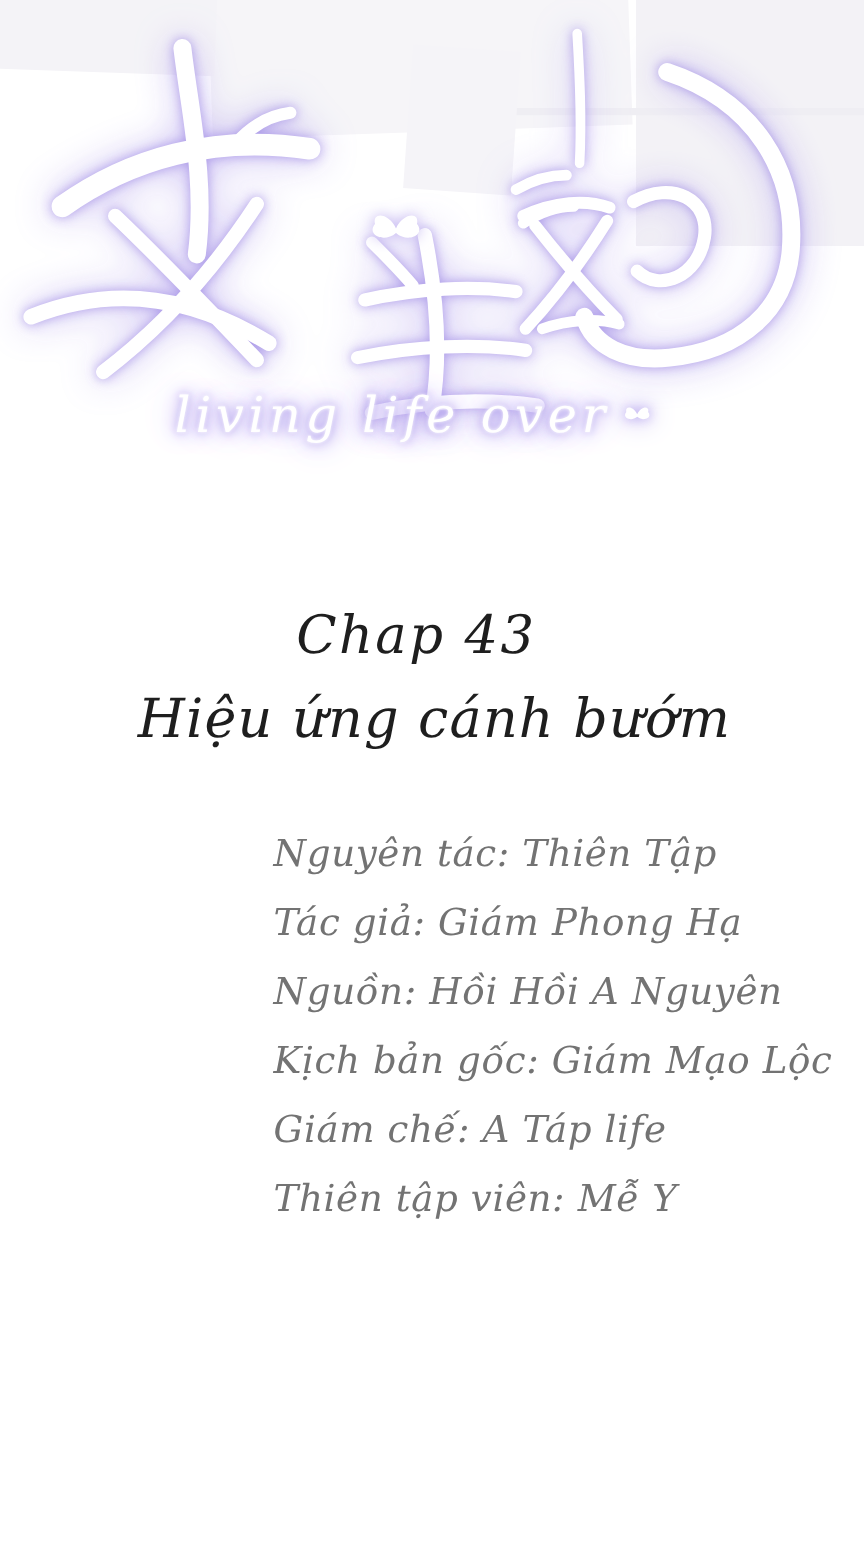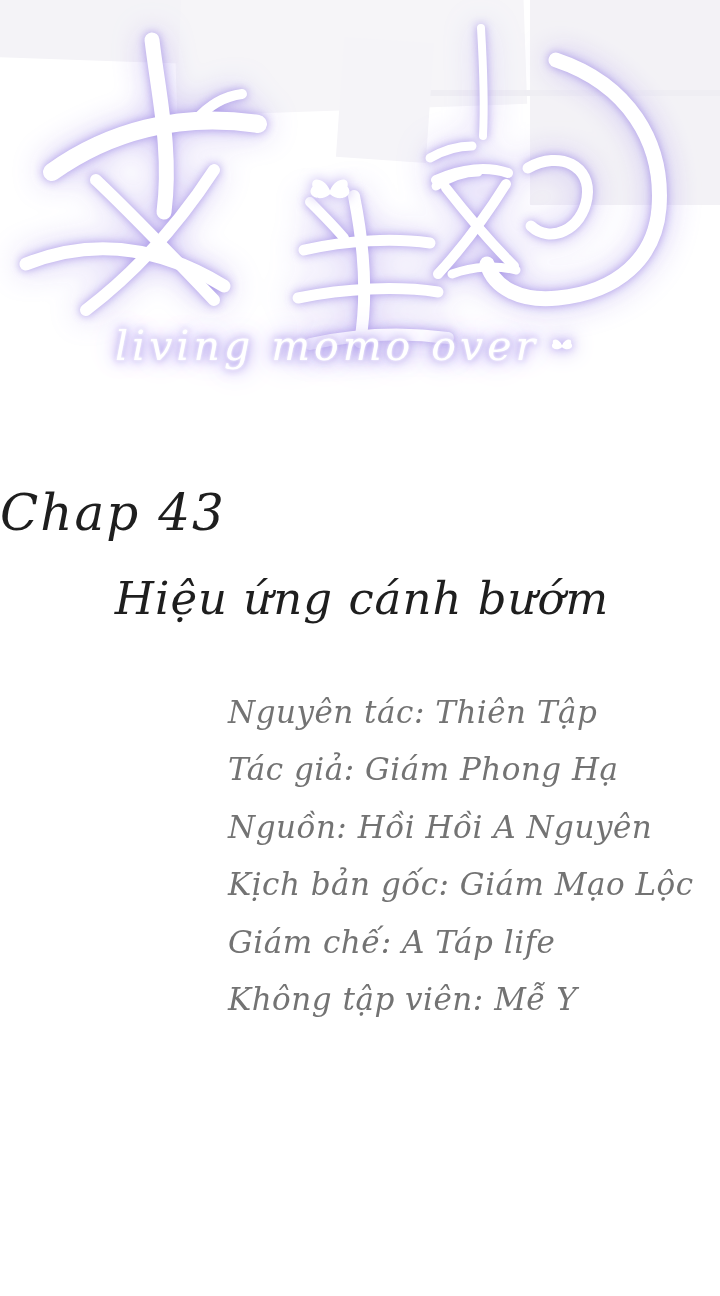--- a/index.html
+++ b/index.html
@@ -35,23 +35,23 @@
       0 0 7px #b5a4ef,
       0 0 14px #ab99ea,
       0 0 26px #c7b9f3,
       0 0 40px #d6ccf7;
   }
   .subtitle-butterfly{
     display:inline-block;vertical-align:6px;margin-left:10px;
     filter:drop-shadow(0 0 5px #b5a4ef) drop-shadow(0 0 10px #c7b9f3);
   }
   .chapter-number{
-    position:absolute;left:0;top:484px;width:694px;
-    text-align:left;
-    font-style:italic;font-size:50px;color:#1e1e1e;letter-spacing:2px;
+    position:absolute;left:0;top:504px;width:694px;
+    text-align:center;
+    font-style:italic;font-size:44px;color:#1e1e1e;letter-spacing:2px;
   }
   .chapter-title{
     position:absolute;left:0;top:572px;width:724px;
     text-align:center;
     font-style:italic;font-size:45px;color:#1e1e1e;letter-spacing:1px;
   }
 
   
   .credits{position:absolute;left:228px;top:694px;width:470px;}
   .credit-line{
@@ -116,32 +116,32 @@
 
     <use href="#cal-strokes" stroke="#ffffff"></use>
 
     <g transform="translate(330,188) scale(1.25)">
       <use href="#butterfly" fill="#c0b1f0" filter="url(#g1)"></use>
       <use href="#butterfly" fill="#ffffff"></use>
     </g>
   </svg>
 
   <div class="logo-subtitle">
-    <span>living momo over</span><span class="subtitle-butterfly">
+    <span>living life over</span><span class="subtitle-butterfly">
       <svg width="26" height="20" viewBox="-20 -14 40 28">
           <path d="M0 2 C-4 -8 -16 -10 -14 -1 C-20 6 -8 12 0 5 C8 12 20 6 14 -1 C16 -10 4 -8 0 2 Z" fill="#ffffff"></path>
         </svg>
     </span>
   </div>
 
   <div class="chapter-number">Chap 43</div>
   <div class="chapter-title">Hiệu ứng cánh bướm</div>
 
   <div class="credits">
     <div class="credit-line">Nguyên tác: Thiên Tập</div>
     <div class="credit-line">Tác giả: Giám Phong Hạ</div>
     <div class="credit-line">Nguồn: Hồi Hồi A Nguyên</div>
     <div class="credit-line">Kịch bản gốc: Giám Mạo Lộc</div>
     <div class="credit-line">Giám chế: A Táp life</div>
-    <div class="credit-line">Không tập viên: Mễ Y</div>
+    <div class="credit-line">Thiên tập viên: Mễ Y</div>
   </div>
 
 </div>
 
 </body></html>

